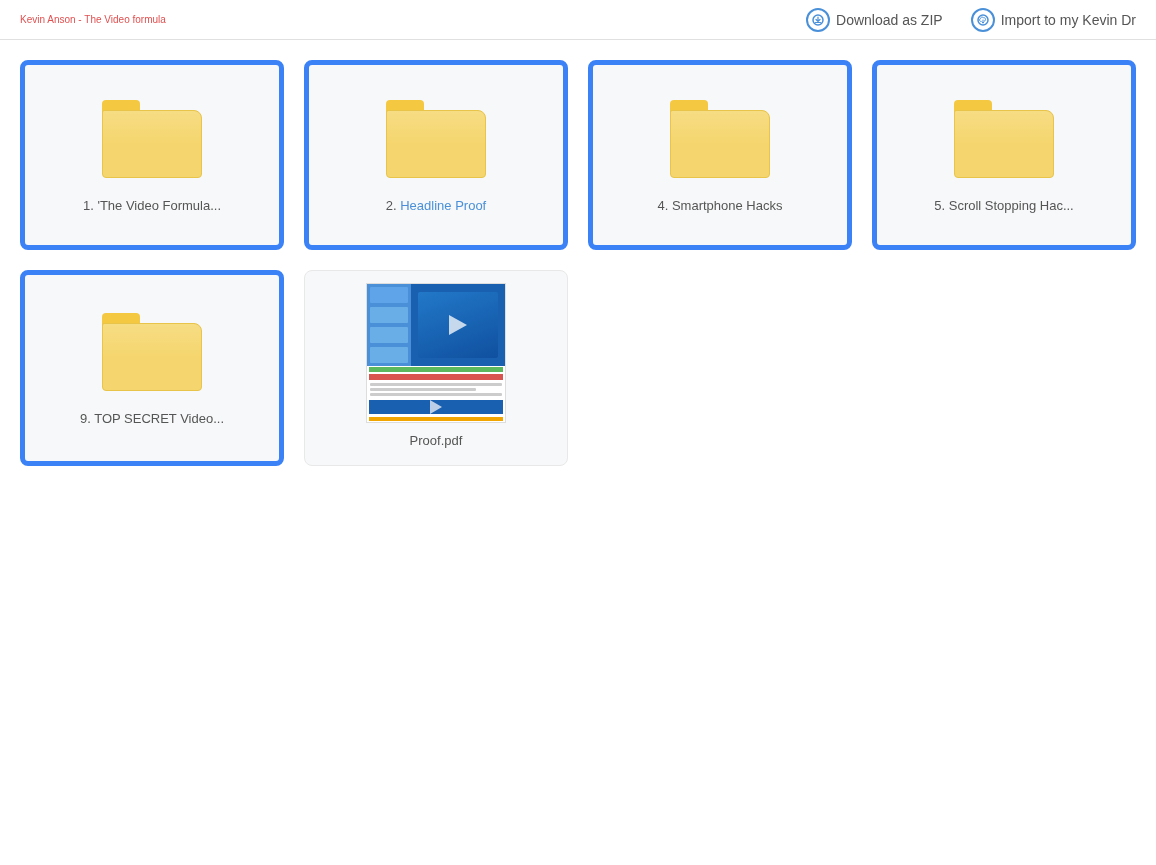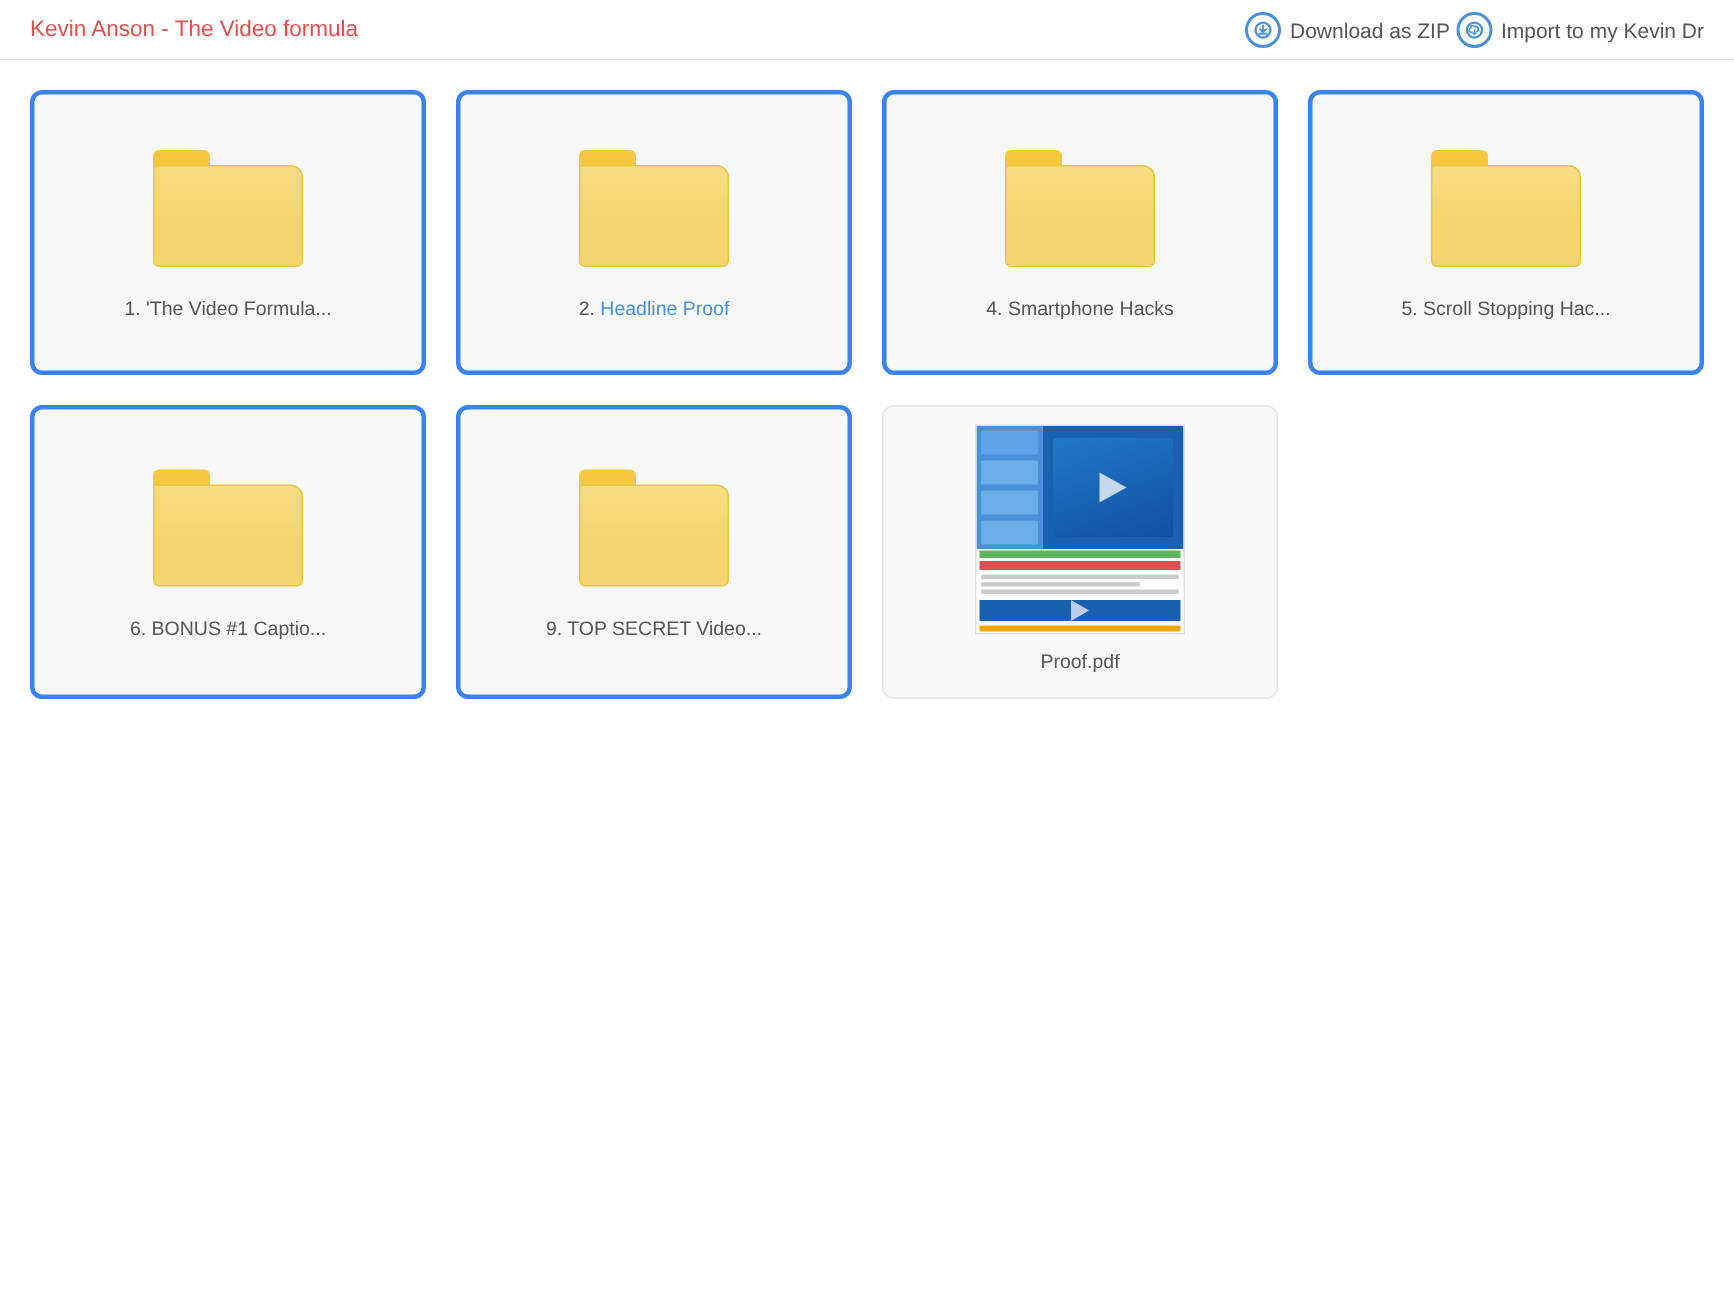--- a/index.html
+++ b/index.html
@@ -14,26 +14,26 @@
       display: flex;
       align-items: center;
       justify-content: space-between;
       padding: 0 20px;
       height: 40px;
       border-bottom: 1px solid #e0e0e0;
       background: #fff;
     }
     .header-title {
       color: #e05050;
-      font-size: 15px;
+      font-size: 10px;
       font-weight: normal;
     }
     .header-actions {
       display: flex;
-      gap: 4px;
+      gap: 28px;
     }
     .header-btn {
       display: flex;
       align-items: center;
       gap: 6px;
       color: #555;
       font-size: 14px;
       cursor: pointer;
       text-decoration: none;
     }
@@ -57,21 +57,21 @@
     .grid {
       display: grid;
       grid-template-columns: repeat(4, 1fr);
       gap: 20px;
     }
 
     
     .card {
       background: #f7f8f9;
       border-radius: 8px;
-      border: 3px solid #3b82f6;
+      border: 5px solid #3b82f6;
       display: flex;
       flex-direction: column;
       align-items: center;
       justify-content: center;
       padding: 20px 22px 15px;
       cursor: pointer;
       min-height: 190px;
       transition: box-shadow 0.15s;
     }
 
@@ -207,27 +207,20 @@
     </div>
 
     <div class="card">
       <div class="folder-icon">
         <div class="folder-tab"></div>
         <div class="folder-body"></div>
       </div>
       <div class="card-label">5. Scroll Stopping Hac...</div>
     </div>
 
-    <div class="card">
-      <div class="folder-icon">
-        <div class="folder-tab"></div>
-        <div class="folder-body"></div>
-      </div>
-      <div class="card-label">6. BONUS #1 Captio...</div>
-    </div>
 
 
 
     <div class="card">
       <div class="folder-icon">
         <div class="folder-tab"></div>
         <div class="folder-body"></div>
       </div>
       <div class="card-label">9. TOP SECRET Video...</div>
     </div>

